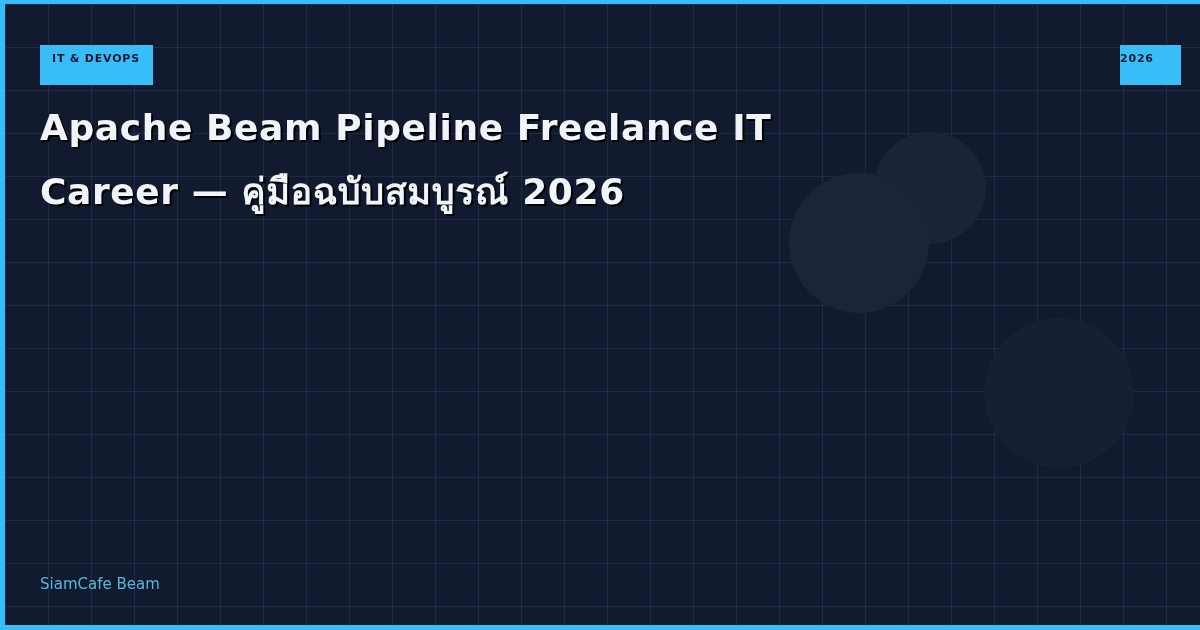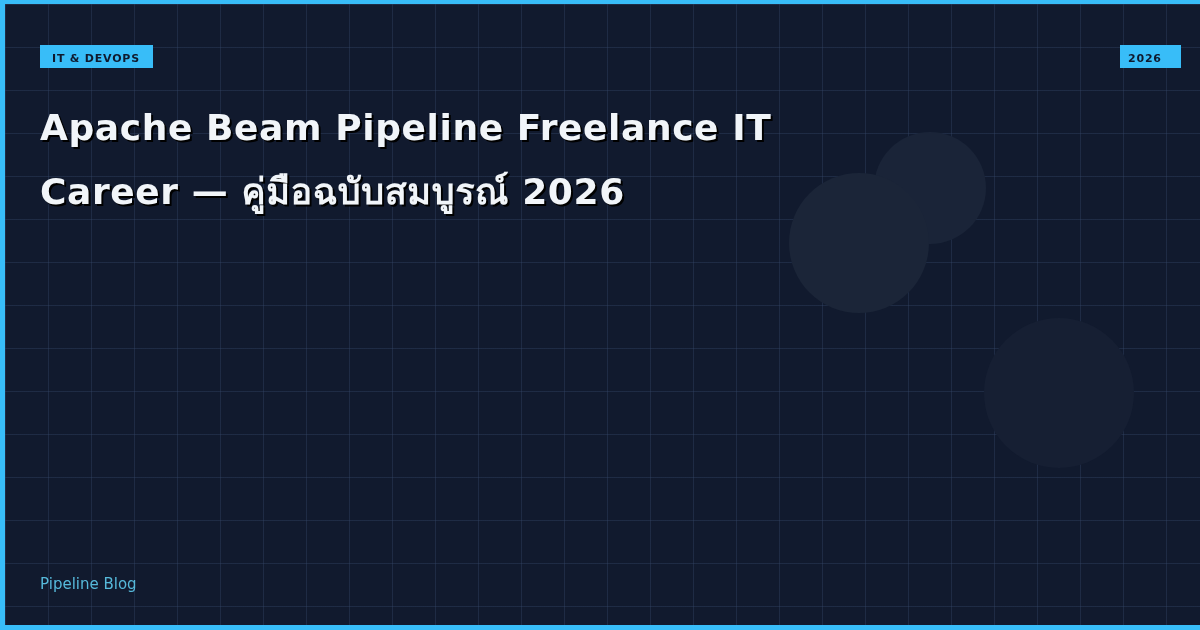--- a/index.html
+++ b/index.html
@@ -27,31 +27,31 @@
     position: absolute;
     border-radius: 50%;
   }
   .c1 { left: 869px; top: 128px; width: 112px; height: 112px; background: #1a2438; }
   .c2 { left: 784px; top: 169px; width: 140px; height: 140px; background: #1b2538; }
   .c3 { left: 979px; top: 314px; width: 150px; height: 150px; background: #161f33; }
 
   .badge {
     position: absolute;
     top: 41px;
-    height: 23px;
+    height: 40px;
     background: #38bdf8;
     color: #0f1a2e;
     font-weight: bold;
     font-size: 11px;
     letter-spacing: 0.8px;
     line-height: 27px;
     box-sizing: border-box;
   }
   .badge-cat { left: 35px; width: 113px; padding-left: 12px; }
-  .badge-year { left: 1115px; width: 61px; padding-left: 8px; }
+  .badge-year { left: 1115px; width: 61px; }
 
   .title {
     position: absolute;
     left: 35px; top: 92px;
     width: 740px;
     margin: 0;
     color: #f1f5f9;
     font-weight: bold;
     font-size: 36px;
     line-height: 64px;
@@ -72,14 +72,14 @@
 <div class="card">
   <div class="circle c1"></div>
   <div class="circle c2"></div>
   <div class="circle c3"></div>
 
   <div class="badge badge-cat">IT &amp; DEVOPS</div>
   <div class="badge badge-year">2026</div>
 
   <h1 class="title">Apache Beam Pipeline Freelance IT Career — คู่มือฉบับสมบูรณ์ 2026</h1>
 
-  <div class="footer-brand">Pipeline Blog</div>
+  <div class="footer-brand">SiamCafe Beam</div>
 </div>
 
 </body></html>

